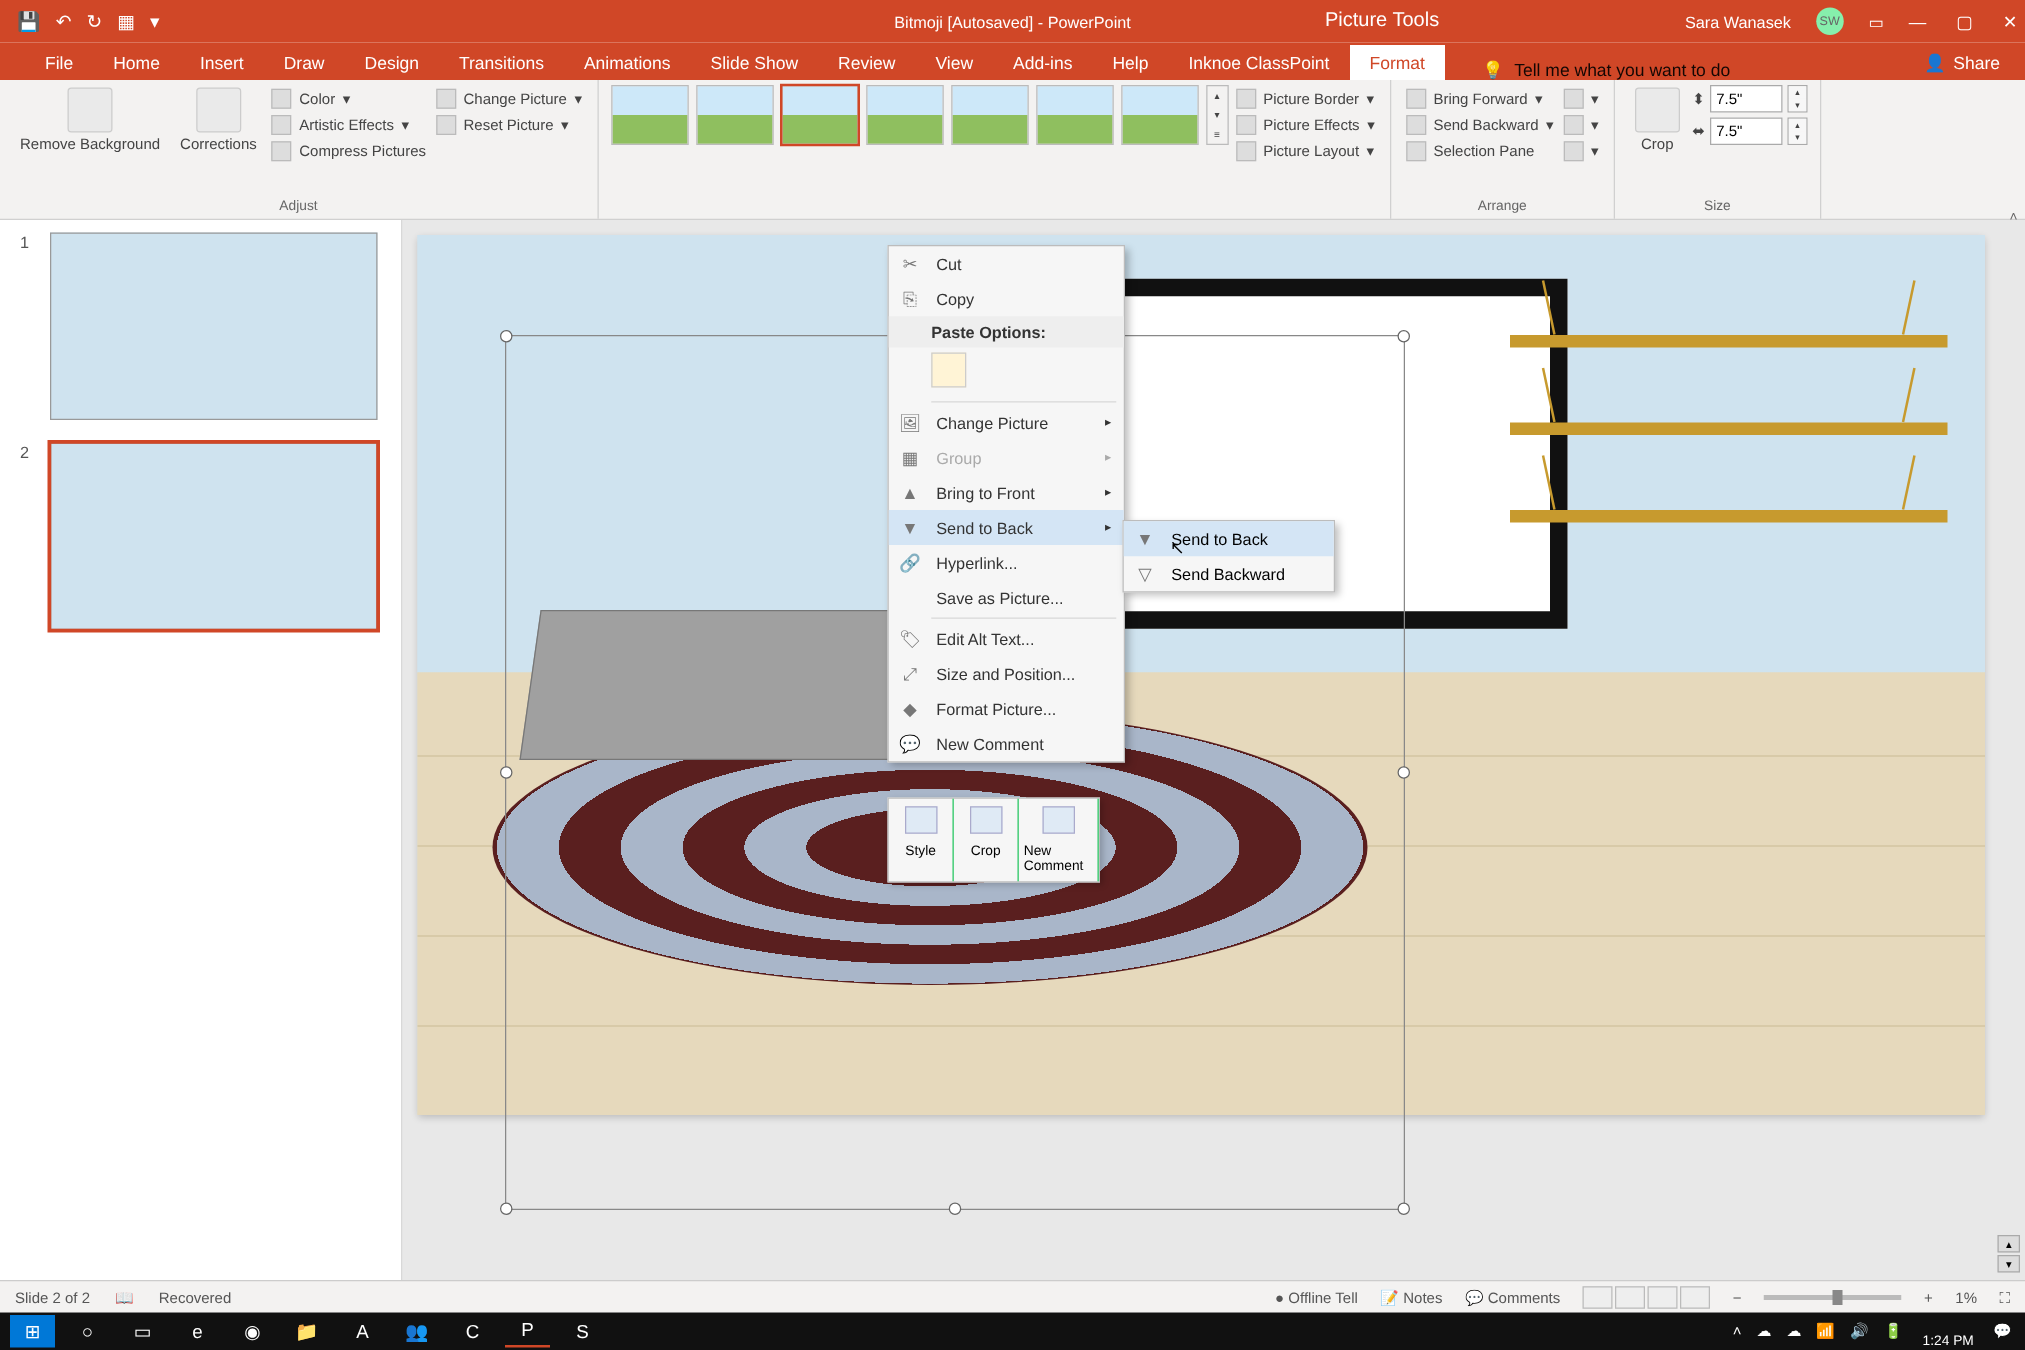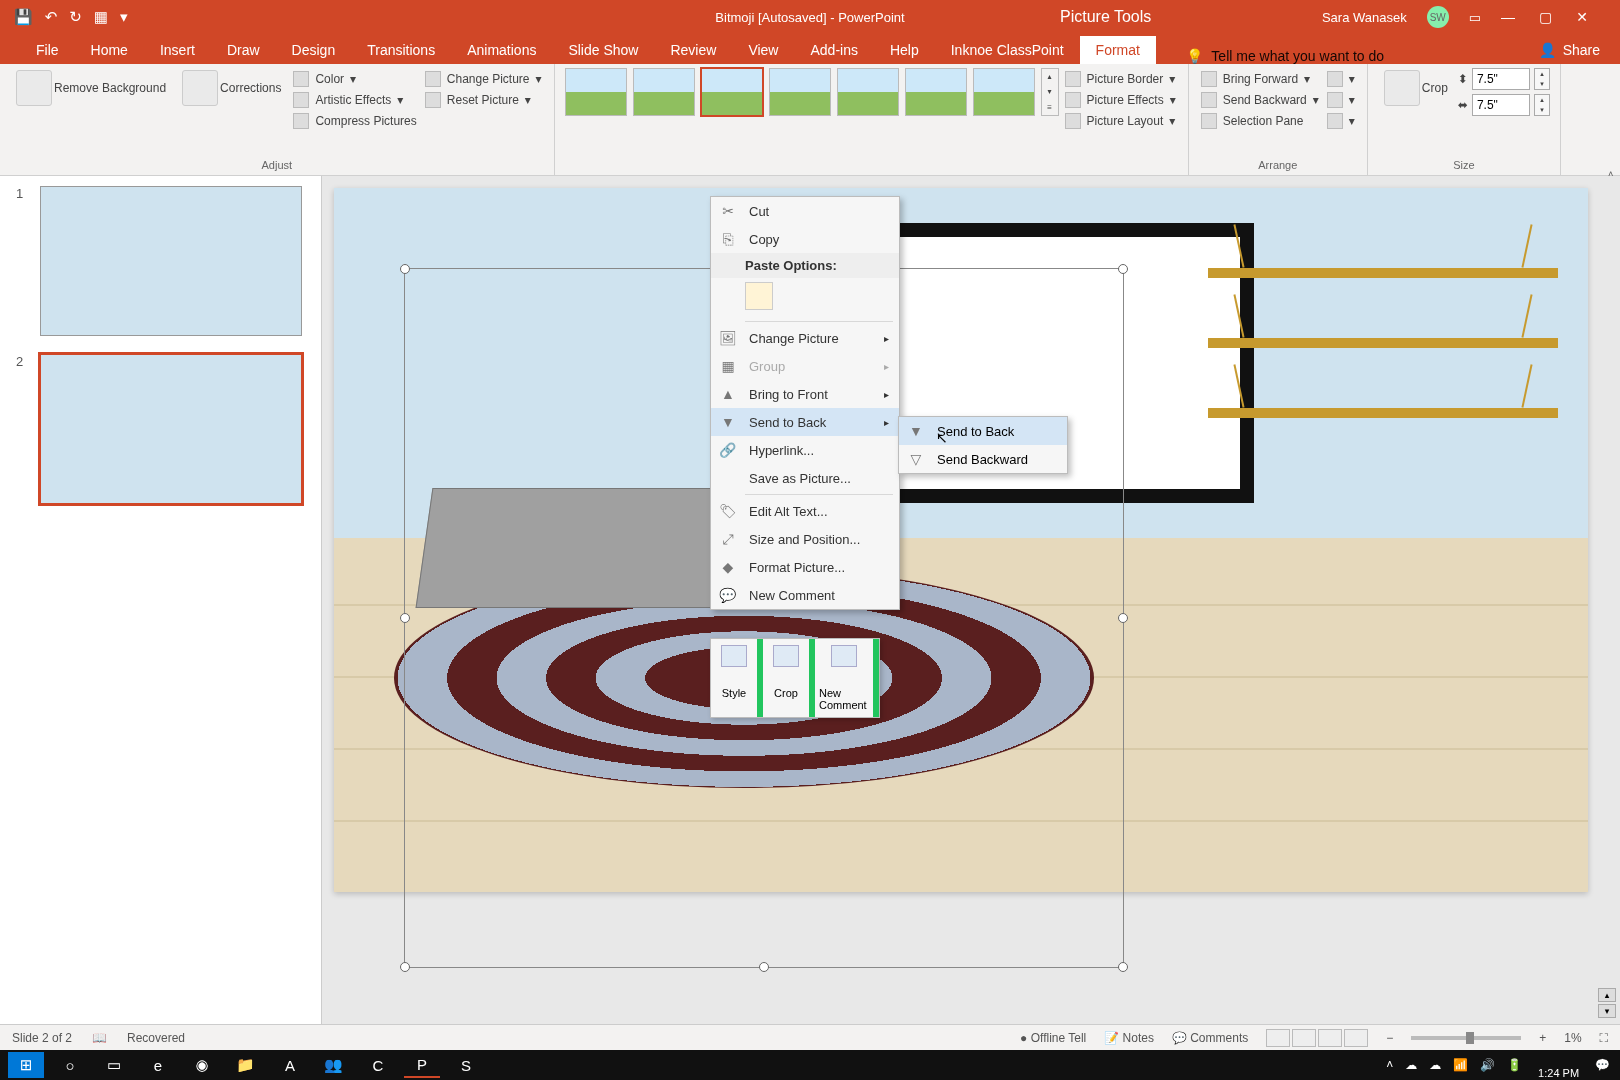--- a/index.html
+++ b/index.html
@@ -4,38 +4,38 @@
 <style>
 * { margin: 0; padding: 0; box-sizing: border-box; font-family: 'Segoe UI', Tahoma, sans-serif; }
 body { width: 1620px; height: 1080px; overflow: hidden; background: #fff; position: relative; }
 
 
 .title-bar { height: 34px; background: #d04727; display: flex; align-items: center; color: #fff; font-size: 13px; position: relative; }
 .title-bar .qat { display: flex; gap: 12px; padding-left: 14px; align-items: center; }
 .title-bar .qat span { cursor: pointer; font-size: 15px; }
 .title-bar .title { position: absolute; left: 50%; transform: translateX(-50%); }
 .title-bar .tool-tab { position: absolute; left: 1060px; font-size: 16px; }
-.title-bar .right { margin-left: auto; display: flex; align-items: center; gap: 20px; padding-right: 32px; }
+.title-bar .right { margin-left: auto; display: flex; align-items: center; gap: 20px; padding-right: 6px; }
 .title-bar .avatar { width: 22px; height: 22px; border-radius: 50%; background: #86efac; color: #666; font-size: 10px; display: flex; align-items: center; justify-content: center; }
 .title-bar .window-controls { display: flex; gap: 24px; font-size: 14px; }
 
 
 .ribbon-tabs { height: 30px; background: #d04727; display: flex; align-items: flex-end; color: #fff; font-size: 14px; padding-left: 20px; }
 .ribbon-tabs .tab { padding: 6px 16px; cursor: pointer; }
 .ribbon-tabs .tab.active { background: #fff; color: #d04727; }
 .ribbon-tabs .tell-me { margin-left: 30px; display: flex; align-items: center; gap: 8px; color: #000000; opacity: 0.9; }
 .ribbon-tabs .tell-me::before { content: "💡"; }
 .ribbon-tabs .share { margin-left: auto; padding: 6px 20px; display: flex; align-items: center; gap: 6px; }
 
 
 .ribbon { height: 112px; background: #f3f2f1; border-bottom: 1px solid #d0d0d0; display: flex; font-size: 12px; color: #444; }
 .ribbon-group { border-right: 1px solid #d0d0d0; padding: 4px 10px 2px 10px; display: flex; flex-direction: column; }
 .ribbon-group .group-body { flex: 1; display: flex; align-items: flex-start; gap: 4px; }
 .ribbon-group .group-label { text-align: center; font-size: 11px; color: #666; padding-bottom: 2px; }
-.big-btn { display: flex; flex-direction: row; align-items: center; gap: 2px; padding: 2px 6px; cursor: pointer; text-align: center; line-height: 1.2; }
+.big-btn { display: flex; flex-direction: column; align-items: center; gap: 2px; padding: 2px 6px; cursor: pointer; text-align: center; line-height: 1.2; }
 .big-btn .ico { width: 36px; height: 36px; background: #eaeaea; border: 1px solid #ccc; border-radius: 3px; }
 .stack { display: flex; flex-direction: column; gap: 3px; padding-top: 2px; }
 .stack .row { display: flex; align-items: center; gap: 6px; cursor: pointer; white-space: nowrap; padding: 1px 2px; }
 .stack .row .mini-ico { width: 16px; height: 16px; background: #ddd; border: 1px solid #bbb; }
 .style-gallery { display: flex; gap: 6px; align-items: center; }
 .style-thumb { width: 62px; height: 48px; border: 1px solid #bbb; background: linear-gradient(#cde8f9 50%, #8fbf5f 50%); position: relative; cursor: pointer; }
 .style-thumb.selected { outline: 2px solid #d04727; outline-offset: -1px; }
 .style-gallery .more { width: 18px; height: 48px; border: 1px solid #bbb; display: flex; flex-direction: column; justify-content: space-around; align-items: center; font-size: 8px; }
 .size-inputs { display: flex; flex-direction: column; gap: 4px; }
 .size-inputs .size-row { display: flex; align-items: center; gap: 4px; }
@@ -84,21 +84,21 @@
 .ctx-item .ci { width: 18px; height: 18px; font-size: 14px; display: flex; align-items: center; justify-content: center; color: #777; }
 .ctx-item .arrow { margin-left: auto; font-size: 10px; }
 .ctx-sep { height: 1px; background: #d8d8d8; margin: 2px 6px 2px 34px; }
 .ctx-header { padding: 5px 10px 5px 34px; font-weight: bold; background: #eee; }
 .paste-opts { padding: 4px 34px 6px 34px; }
 .paste-opts .po { width: 28px; height: 28px; border: 1px solid #ccc; background: #fff4d6; display: inline-block; cursor: pointer; }
 
 .sub-menu { position: absolute; left: 898px; top: 416px; width: 170px; background: #f6f6f6; border: 1px solid #bcbcbc; box-shadow: 3px 3px 6px rgba(0,0,0,0.25); font-size: 13px; z-index: 101; }
 
 .mini-toolbar { position: absolute; left: 710px; top: 638px; background: #f6f6f6; border: 1px solid #bcbcbc; box-shadow: 2px 2px 5px rgba(0,0,0,0.2); display: flex; z-index: 99; }
-.mini-toolbar .mt-btn { width: 52px; padding: 6px 4px; display: flex; flex-direction: column; align-items: center; gap: 20px; font-size: 11px; cursor: pointer; border-right: 6px solid #22c55e; }
+.mini-toolbar .mt-btn { width: 52px; padding: 6px 4px; display: flex; flex-direction: column; align-items: center; gap: 8px; font-size: 11px; cursor: pointer; border-right: 1px solid #22c55e; }
 .mini-toolbar .mt-btn .mi { width: 26px; height: 22px; background: #dfeaf5; border: 1px solid #aac; }
 
 .cursor { position: absolute; left: 936px; top: 430px; font-size: 14px; z-index: 200; pointer-events: none; }
 
 
 .status-bar { position: absolute; bottom: 30px; left: 0; right: 0; height: 26px; background: #f3f2f1; border-top: 1px solid #ccc; display: flex; align-items: center; font-size: 12px; color: #555; padding: 0 12px; gap: 20px; }
 .status-bar .right-group { margin-left: auto; display: flex; align-items: center; gap: 18px; }
 .view-btns { display: flex; gap: 2px; }
 .view-btns span { width: 24px; height: 18px; border: 1px solid #bbb; background: #eee; cursor: pointer; }
 .zoom-slider { width: 110px; height: 4px; background: #bbb; position: relative; }

